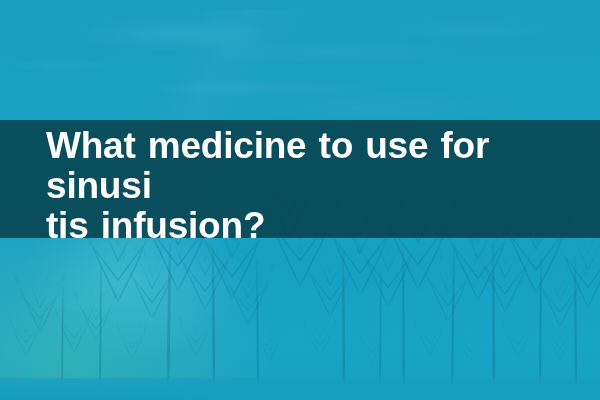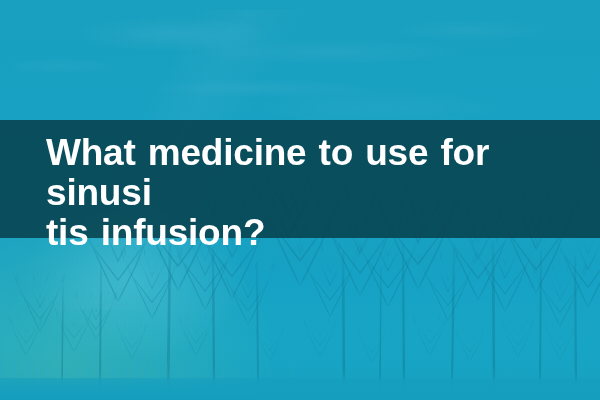--- a/index.html
+++ b/index.html
@@ -115,21 +115,21 @@
 
   
   .band {
     position: absolute;
     left: 0;
     top: 120px;
     width: 600px;
     height: 118px;
     background: rgba(8,66,79,.88);
     display: flex;
-    align-items: flex-start;
+    align-items: center;
   }
   .band-inner {
     padding: 13px 8px 0 46px;
     width: 100%;
     box-sizing: border-box;
   }
   .headline {
     margin: 0;
     color: #ffffff;
     font-family: "Liberation Sans", sans-serif;

